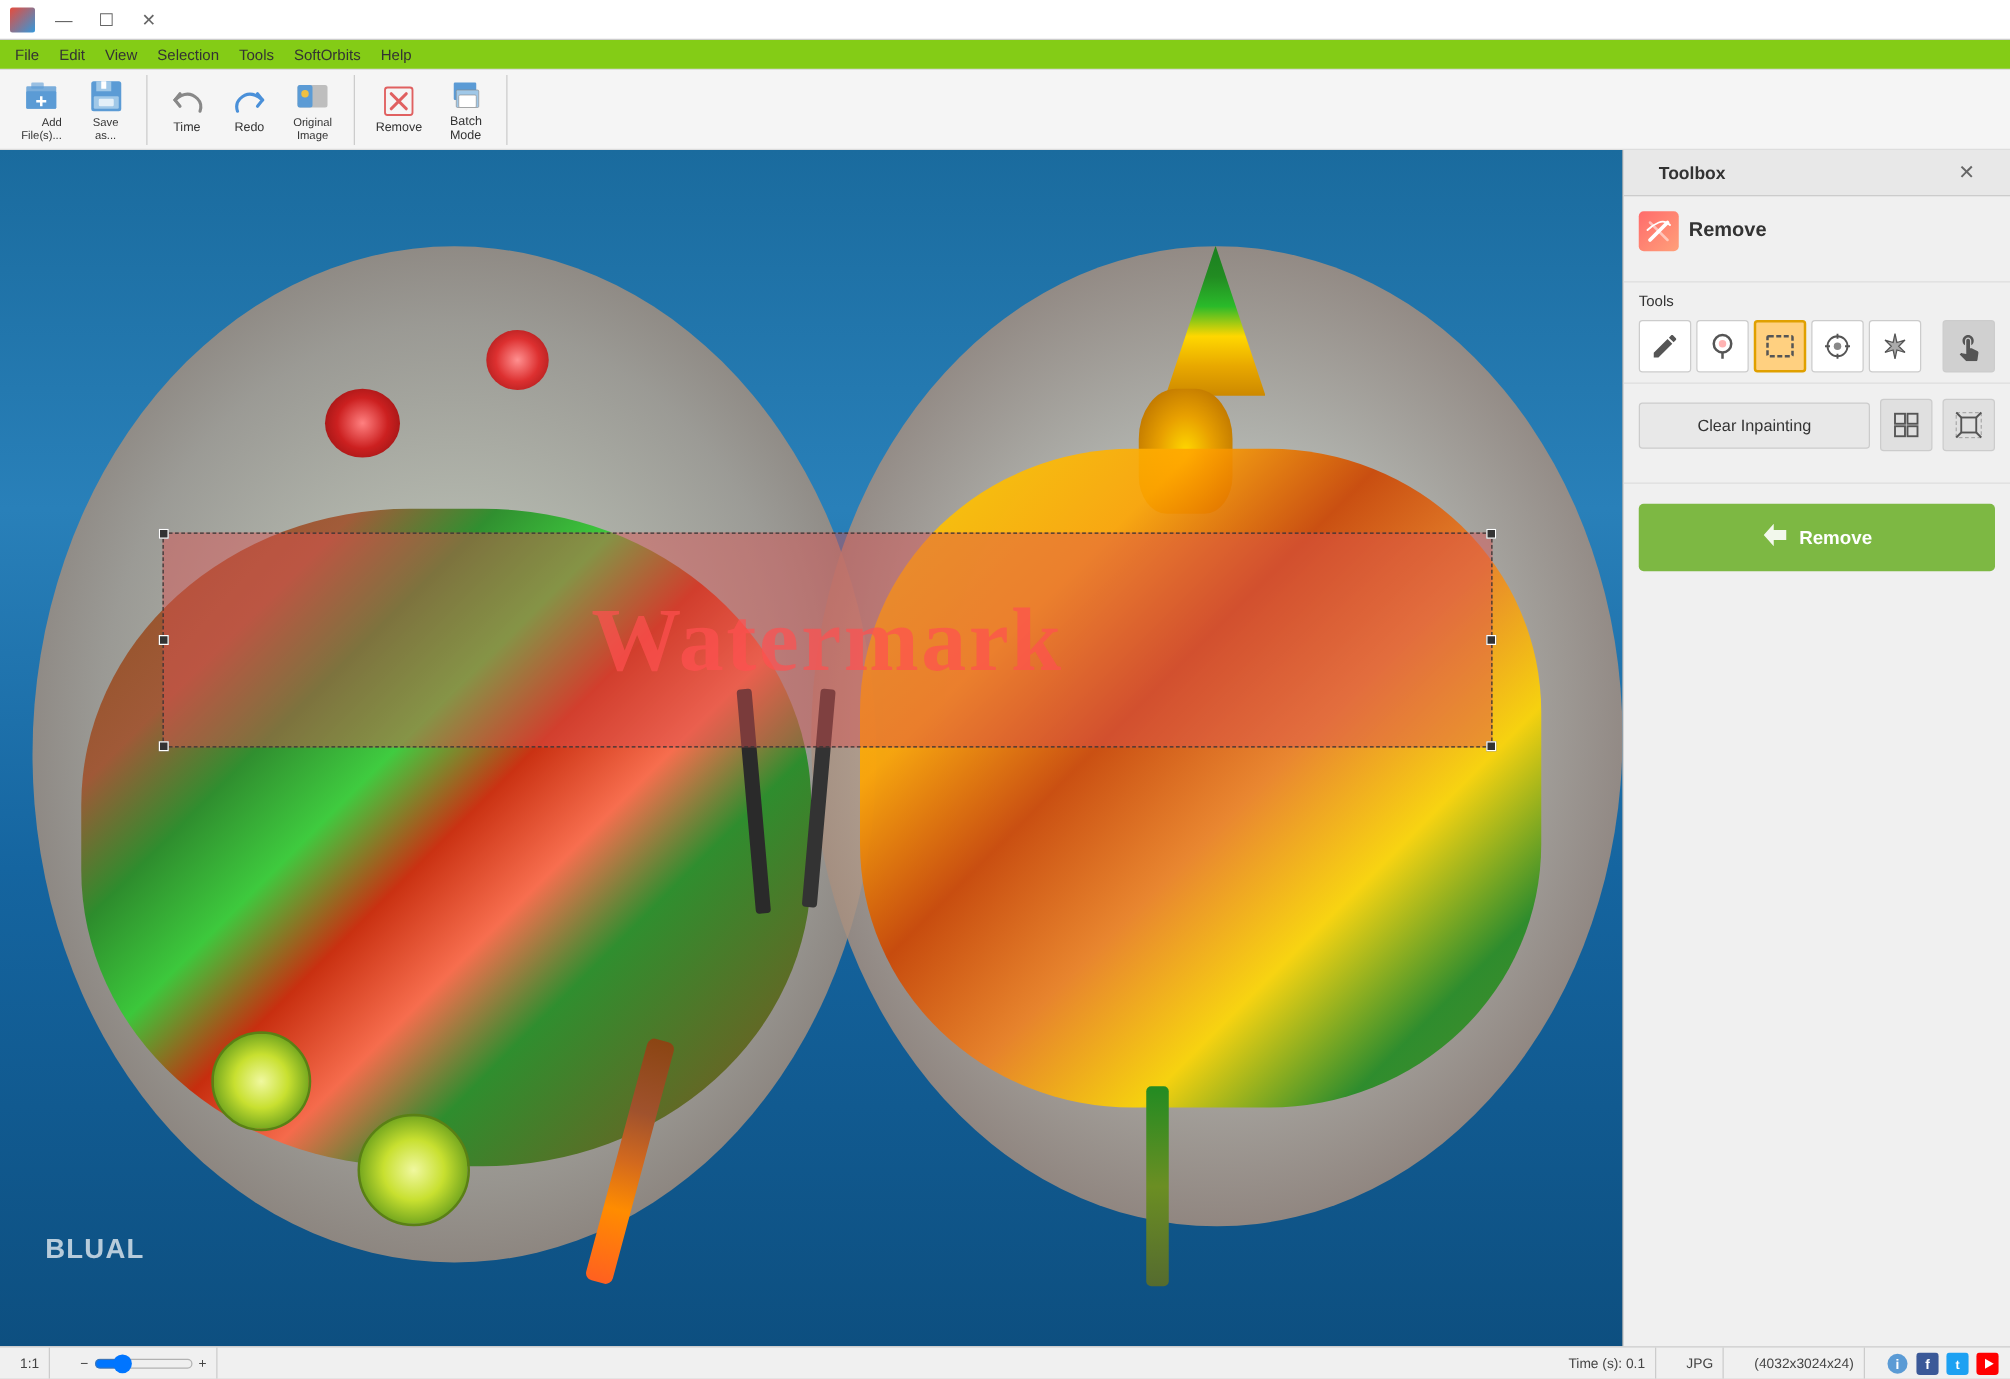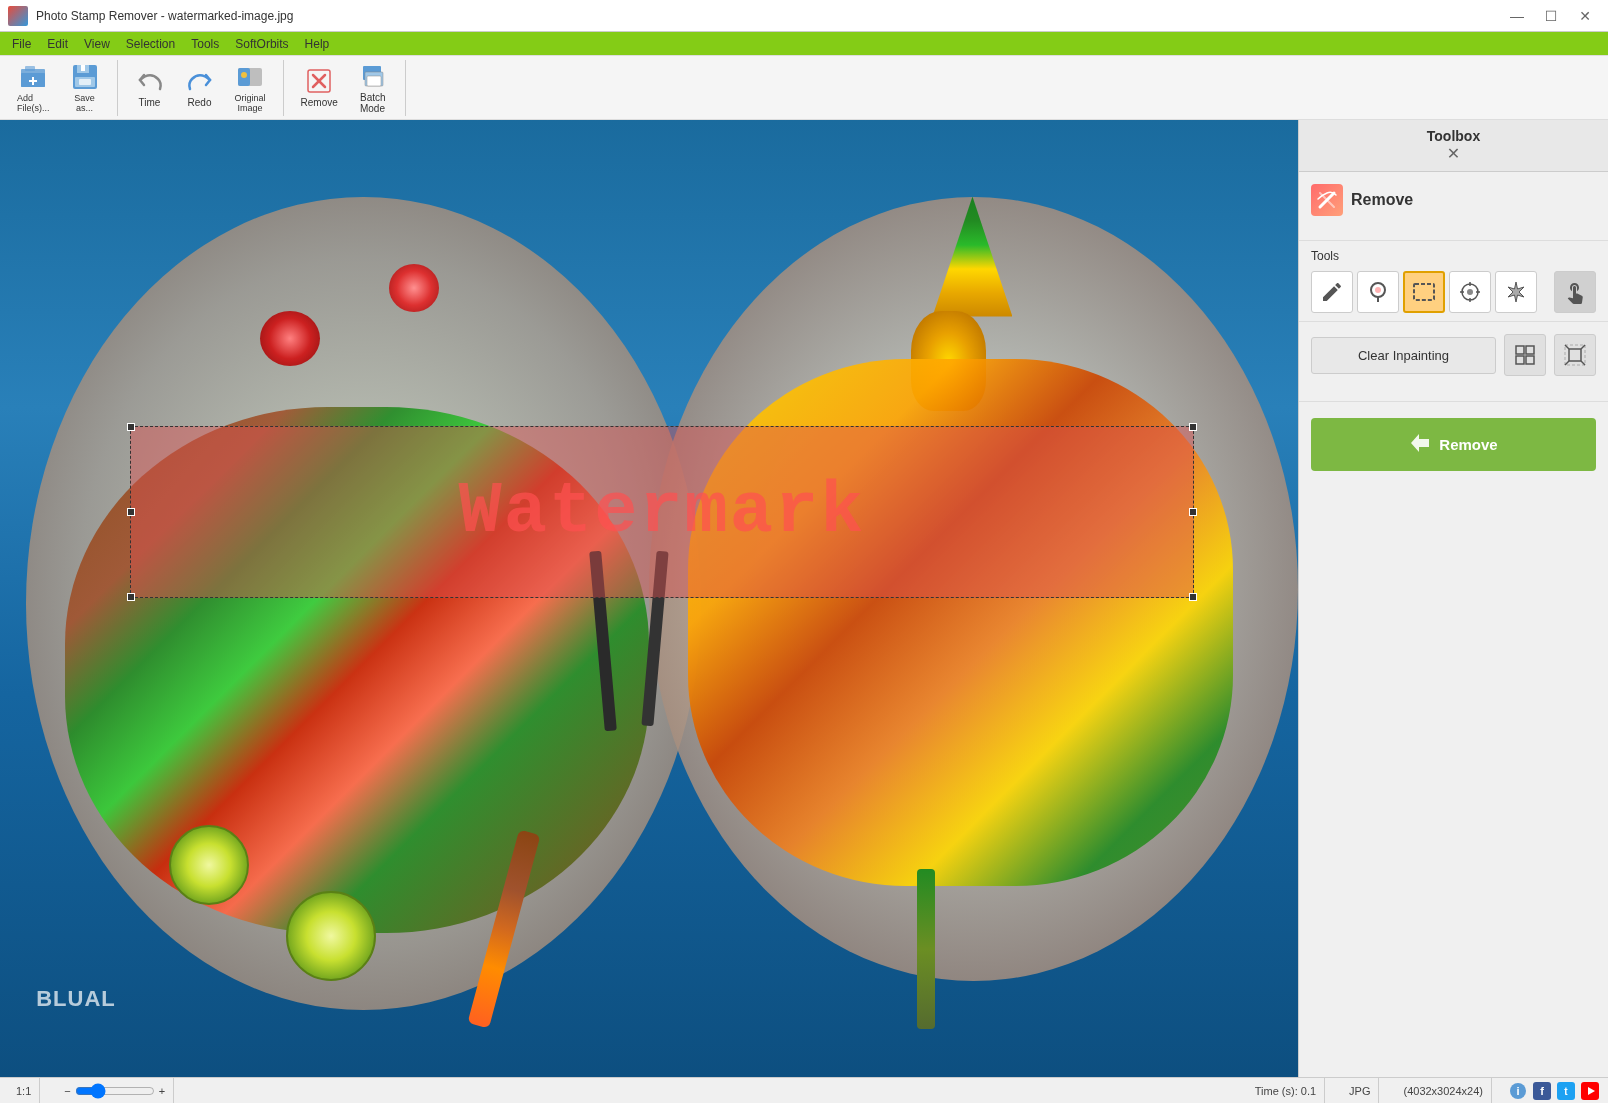--- a/index.html
+++ b/index.html
@@ -33,32 +33,32 @@
     .main-content { display: flex; flex: 1; overflow: hidden; }
     
     
     .canvas-area { flex: 1; background: #888; overflow: hidden; position: relative; }
     
     
     .food-image { width: 100%; height: 100%; position: relative; overflow: hidden; }
     
     
     .watermark-selection { position: absolute; left: 10%; top: 32%; width: 82%; height: 18%; border: 1.5px dashed #333; background: rgba(220, 80, 80, 0.45); display: flex; align-items: center; justify-content: center; }
-    .watermark-text { font-size: 72px; font-weight: bold; color: rgba(255, 80, 80, 0.7); font-family: Liberation Mono, monospace; letter-spacing: 2px; }
+    .watermark-text { font-size: 72px; font-weight: bold; color: rgba(255, 80, 80, 0.7); font-family: Liberation Serif, serif; letter-spacing: 2px; }
     .selection-handle { position: absolute; width: 8px; height: 8px; background: #333; border: 1px solid white; }
     .sh-tl { top: -4px; left: -4px; }
     .sh-tr { top: -4px; right: -4px; }
     .sh-bl { bottom: -4px; left: -4px; }
     .sh-br { bottom: -4px; right: -4px; }
     .sh-ml { top: 50%; left: -4px; transform: translateY(-50%); }
     .sh-mr { top: 50%; right: -4px; transform: translateY(-50%); }
     
     
     .toolbox-panel { width: 310px; background: #f0f0f0; border-left: 1px solid #ccc; display: flex; flex-direction: column; overflow-y: auto; }
-    .toolbox-header { background: #e8e8e8; padding: 8px 28px; display: flex; align-items: center; justify-content: space-between; border-bottom: 1px solid #ccc; flex-direction: column; }
+    .toolbox-header { background: #e8e8e8; padding: 8px 28px; display: flex; align-items: center; justify-content: space-between; border-bottom: 1px solid #ccc; }
     .toolbox-title { font-size: 14px; font-weight: 600; color: #333; }
     .toolbox-close-btn { cursor: pointer; font-size: 16px; color: #666; border: none; background: none; }
     
     
     .remove-section { padding: 12px; border-bottom: 1px solid #ddd; }
     .remove-header { display: flex; align-items: center; gap: 8px; margin-bottom: 12px; }
     .remove-icon { width: 32px; height: 32px; background: linear-gradient(135deg, #ff6b6b, #ffa07a); border-radius: 4px; display: flex; align-items: center; justify-content: center; color: white; font-size: 18px; }
     .remove-label { font-size: 16px; font-weight: 600; color: #333; }
     
     
@@ -91,21 +91,20 @@
     .zoom-control { display: flex; align-items: center; gap: 4px; }
     .zoom-slider { width: 80px; }
     .status-icons { margin-left: auto; display: flex; gap: 4px; align-items: center; }
     .status-icon-btn { width: 20px; height: 20px; display: flex; align-items: center; justify-content: center; cursor: pointer; }
   </style>
 </head>
 <body>
 
 <div class="title-bar">
   <div class="title-bar-icon"></div>
-  <span class="title-bar-text">Photo Stamp Remover - watermarked-image.jpg</span>
   <div class="title-bar-controls">
     <button class="title-bar-btn minimize">—</button>
     <button class="title-bar-btn maximize">☐</button>
     <button class="title-bar-btn close">✕</button>
   </div>
 </div>
 
 <div class="menu-bar">
   <span class="menu-item">File</span>
   <span class="menu-item">Edit</span>
@@ -122,21 +121,21 @@
     <div class="toolbar-btn">
       <div class="icon">
         <svg width="28" height="28" viewBox="0 0 28 28">
             <rect x="2" y="6" width="24" height="18" rx="1" fill="#5b9bd5" opacity="0.8"></rect>
             <rect x="2" y="10" width="24" height="14" rx="1" fill="#5b9bd5"></rect>
             <rect x="6" y="3" width="10" height="5" rx="1" fill="#5b9bd5" opacity="0.6"></rect>
             <line x1="14" y1="14" x2="14" y2="22" stroke="white" stroke-width="2"></line>
             <line x1="10" y1="18" x2="18" y2="18" stroke="white" stroke-width="2"></line>
           </svg>
       </div>
-      <span style="font-size:9px;text-align:left;">Add<br>File(s)...</span>
+      <span style="font-size:9px;text-align:right;">Add<br>File(s)...</span>
     </div>
 
     <div class="toolbar-btn">
       <div class="icon">
         <svg width="28" height="28" viewBox="0 0 28 28">
             <rect x="2" y="2" width="24" height="24" rx="2" fill="#5b9bd5"></rect>
             <rect x="6" y="2" width="12" height="8" fill="#a0c8e8"></rect>
             <rect x="10" y="2" width="4" height="6" fill="white"></rect>
             <rect x="4" y="14" width="20" height="10" rx="1" fill="#a0c8e8"></rect>
             <rect x="8" y="16" width="12" height="6" rx="1" fill="white" opacity="0.7"></rect>

